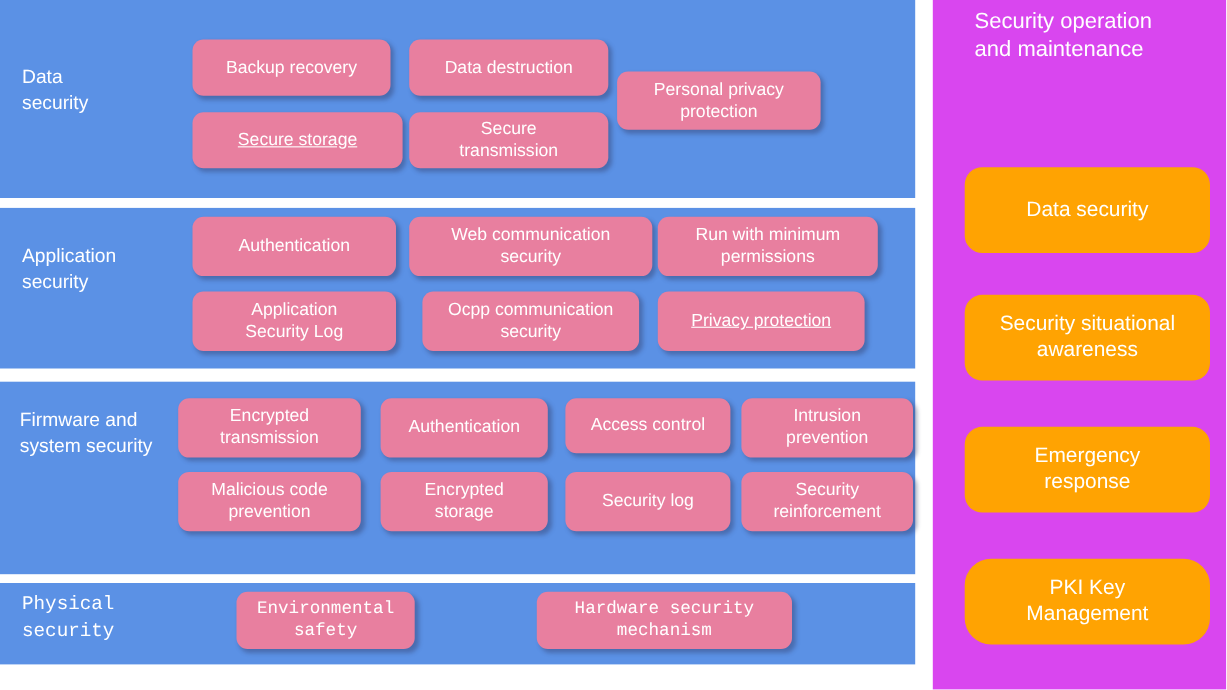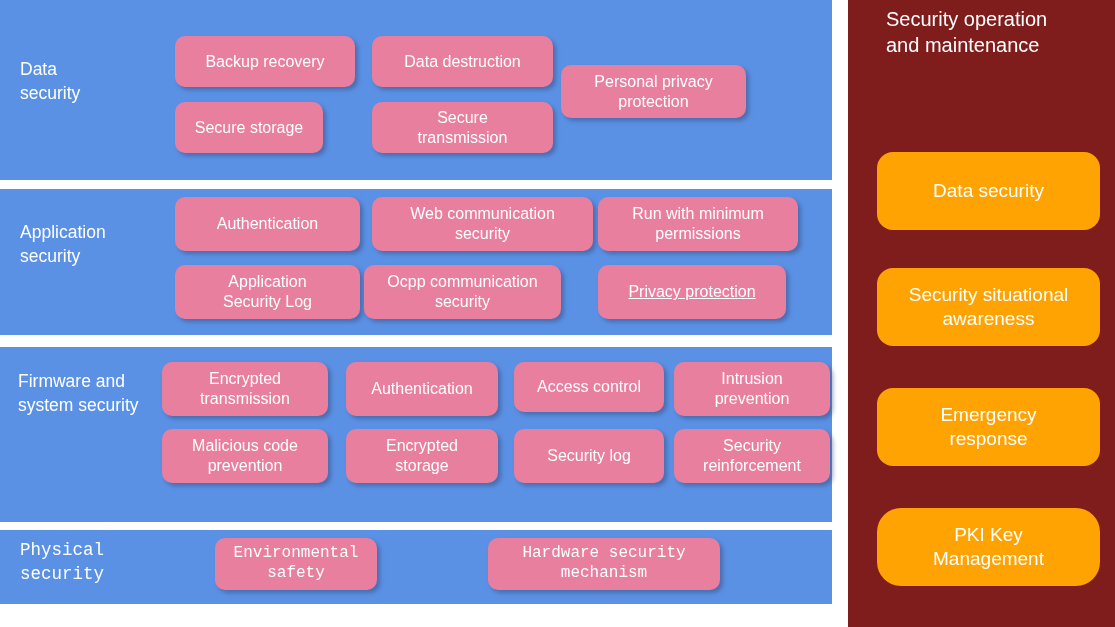--- a/index.html
+++ b/index.html
@@ -37,21 +37,21 @@
     text-align: center;
     white-space: pre-line;
     box-shadow: 3px 3px 4px rgba(52, 64, 110, 0.45);
   }
   .panel {
     position: absolute;
     left: 848px;
     top: 0;
     width: 267px;
     height: 627px;
-    background: #7f1d1d;
+    background: #d946ef;
   }
   .panel-title {
     position: absolute;
     left: 38px;
     top: 6px;
     width: 225px;
     color: #ffffff;
     font-size: 20px;
     line-height: 1.3;
     white-space: pre-line;
@@ -76,38 +76,38 @@
 </head>
 <body>
 
 <div class="stage">
 
   <div class="band" style="top:0; height:180px;">
     <div class="band-label" style="left:20px; top:58px; width:90px;">Data
 security</div>
     <div class="node" style="left:175px; top:36px; width:180px; height:51px;">Backup recovery</div>
     <div class="node" style="left:372px; top:36px; width:181px; height:51px;">Data destruction</div>
-    <div class="node" style="left:175px; top:102px; width:148px; height:51px;">Secure storage</div>
+    <div class="node" style="left:175px; top:102px; width:191px; height:51px;text-decoration:underline;">Secure storage</div>
     <div class="node" style="left:372px; top:102px; width:181px; height:51px;">Secure
 transmission</div>
     <div class="node" style="left:561px; top:65px; width:185px; height:53px;">Personal privacy
 protection</div>
   </div>
 
   <div class="band" style="top:189px; height:146px;">
     <div class="band-label" style="left:20px; top:32px; width:110px;">Application
 security</div>
     <div class="node" style="left:175px; top:8px; width:185px; height:54px;">Authentication</div>
     <div class="node" style="left:372px; top:8px; width:221px; height:54px;">Web communication
 security</div>
     <div class="node" style="left:598px; top:8px; width:200px; height:54px;">Run with minimum
 permissions</div>
     <div class="node" style="left:175px; top:76px; width:185px; height:54px;">Application
 Security Log</div>
-    <div class="node" style="left:364px; top:76px; width:197px; height:54px;">Ocpp communication
+    <div class="node" style="left:384px; top:76px; width:197px; height:54px;">Ocpp communication
 security</div>
     <div class="node" style="left:598px; top:76px; width:188px; height:54px;text-decoration:underline;">Privacy protection</div>
   </div>
 
   <div class="band" style="top:347px; height:175px;">
     <div class="band-label" style="left:18px; top:23px; width:140px;">Firmware and
 system security</div>
     <div class="node" style="left:162px; top:15px; width:166px; height:54px;">Encrypted
 transmission</div>
     <div class="node" style="left:346px; top:15px; width:152px; height:54px;">Authentication</div>

